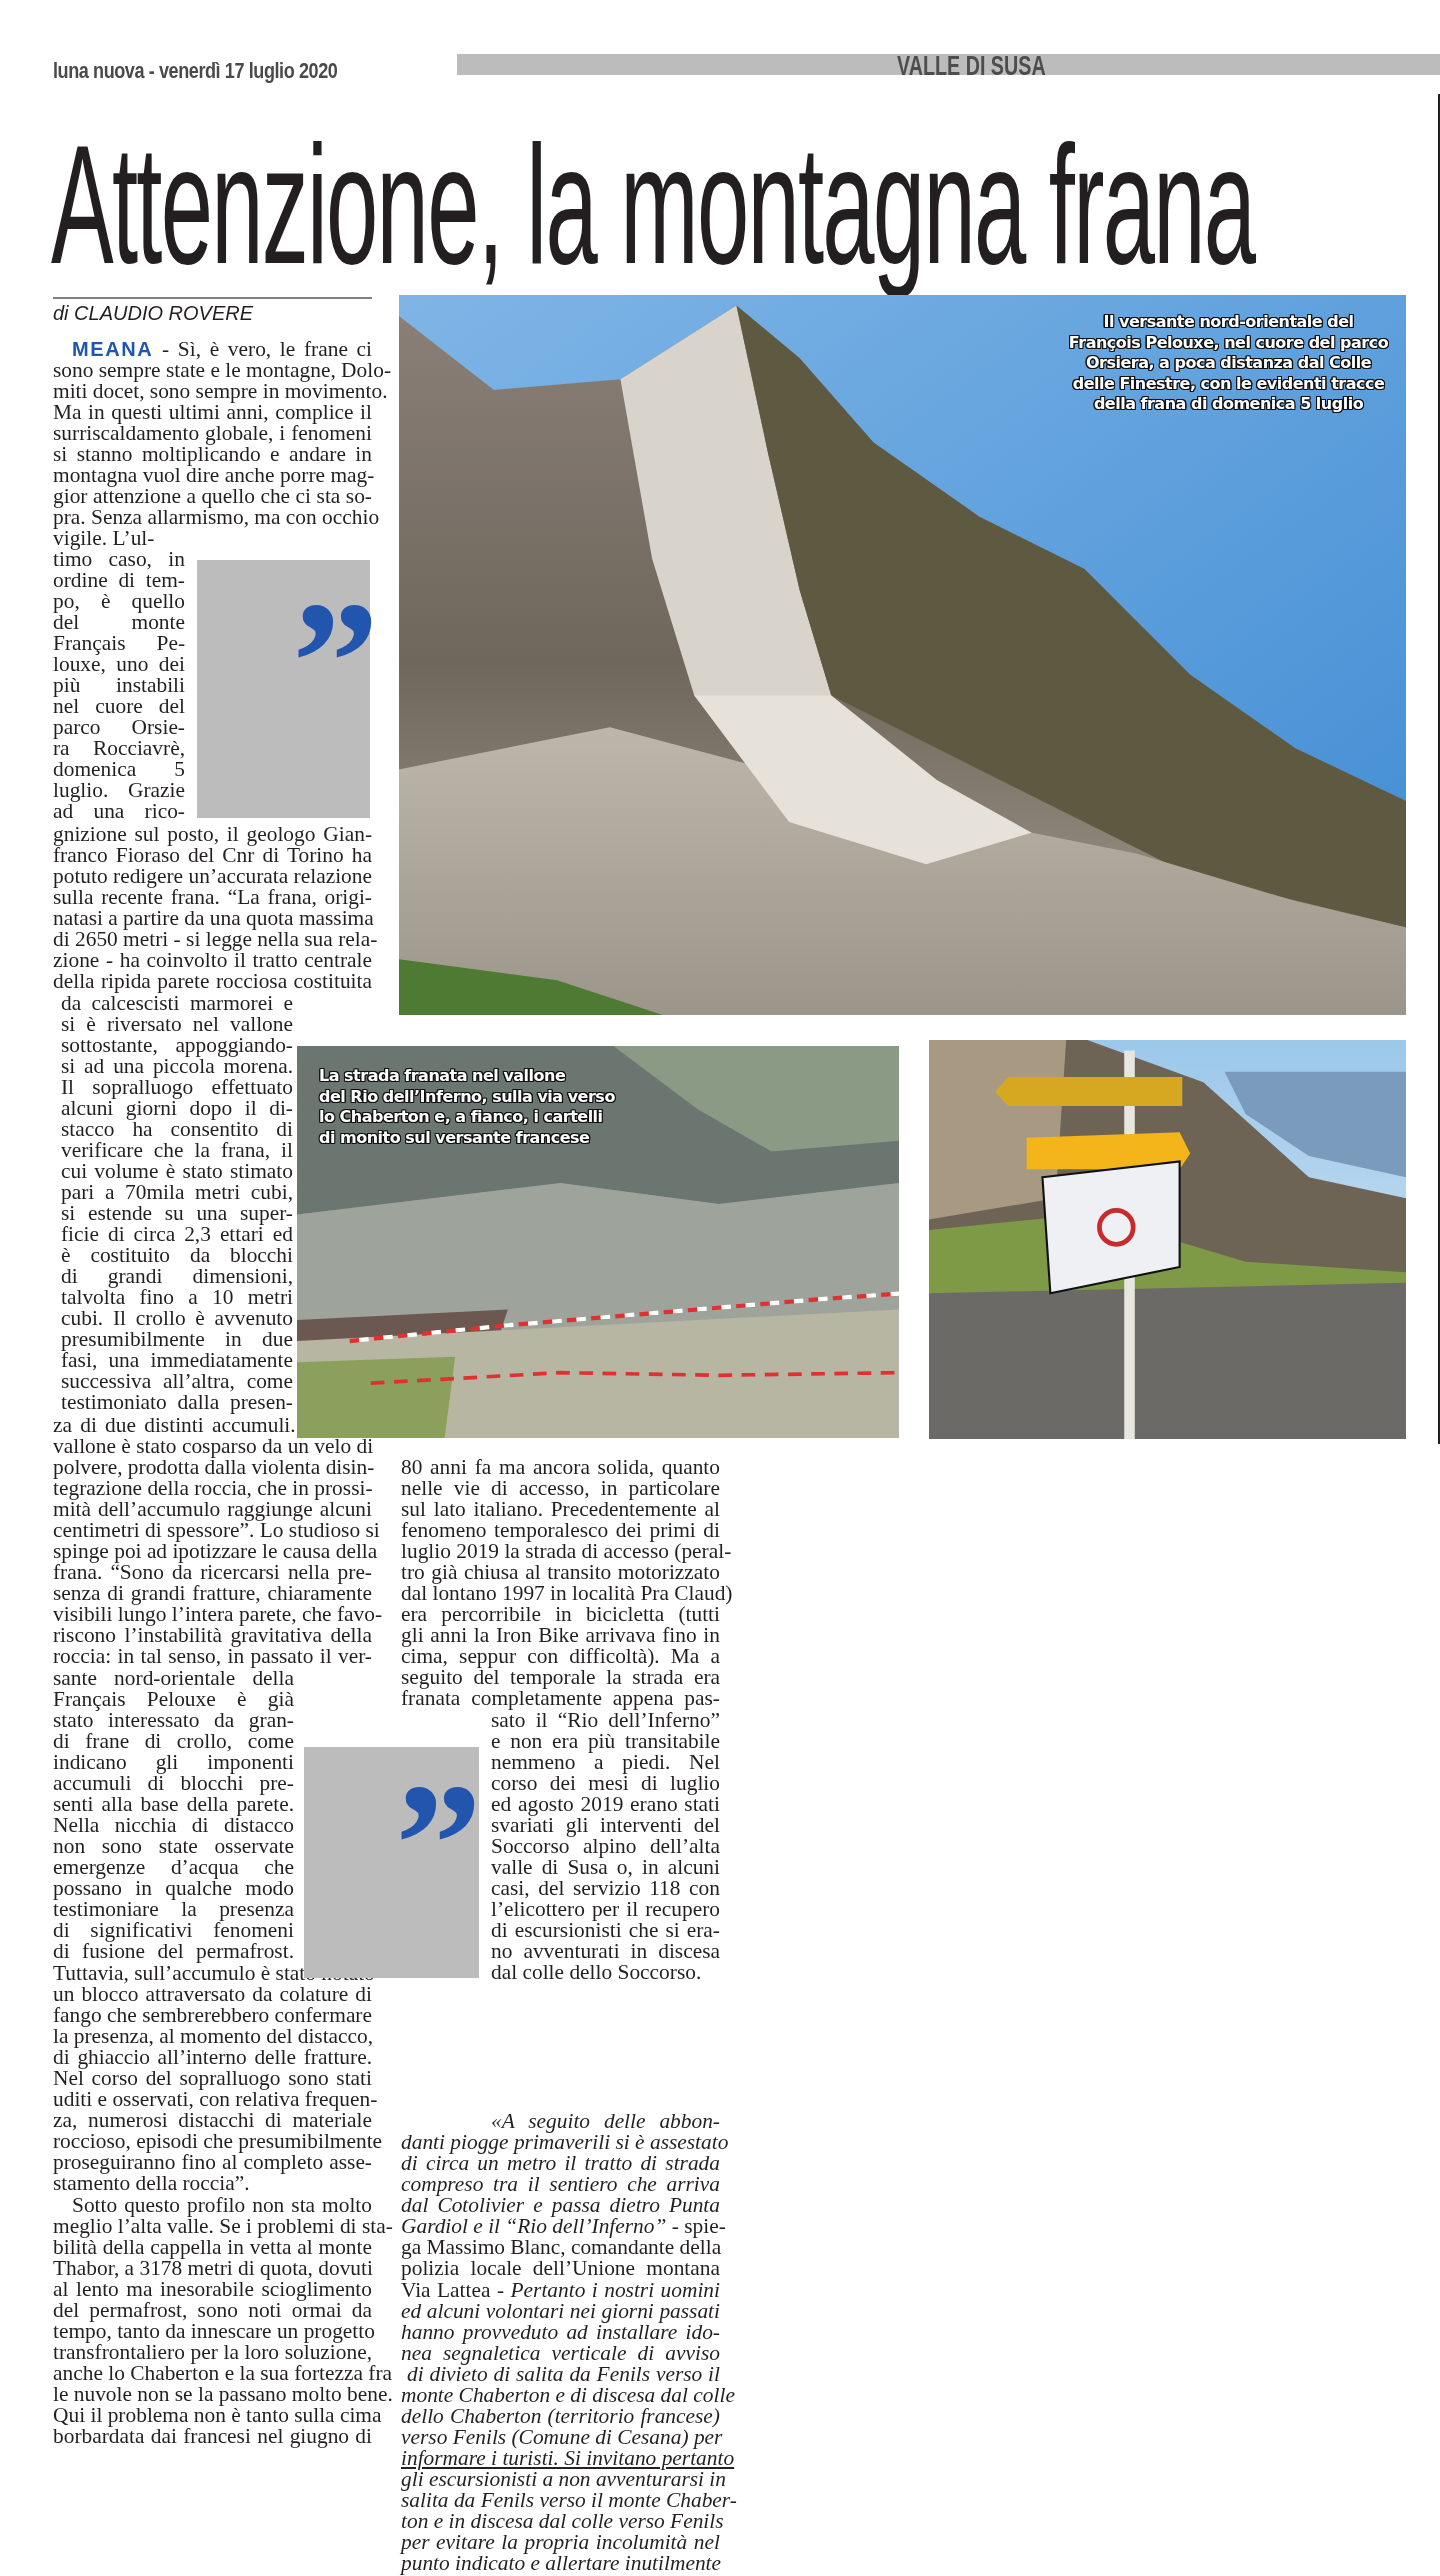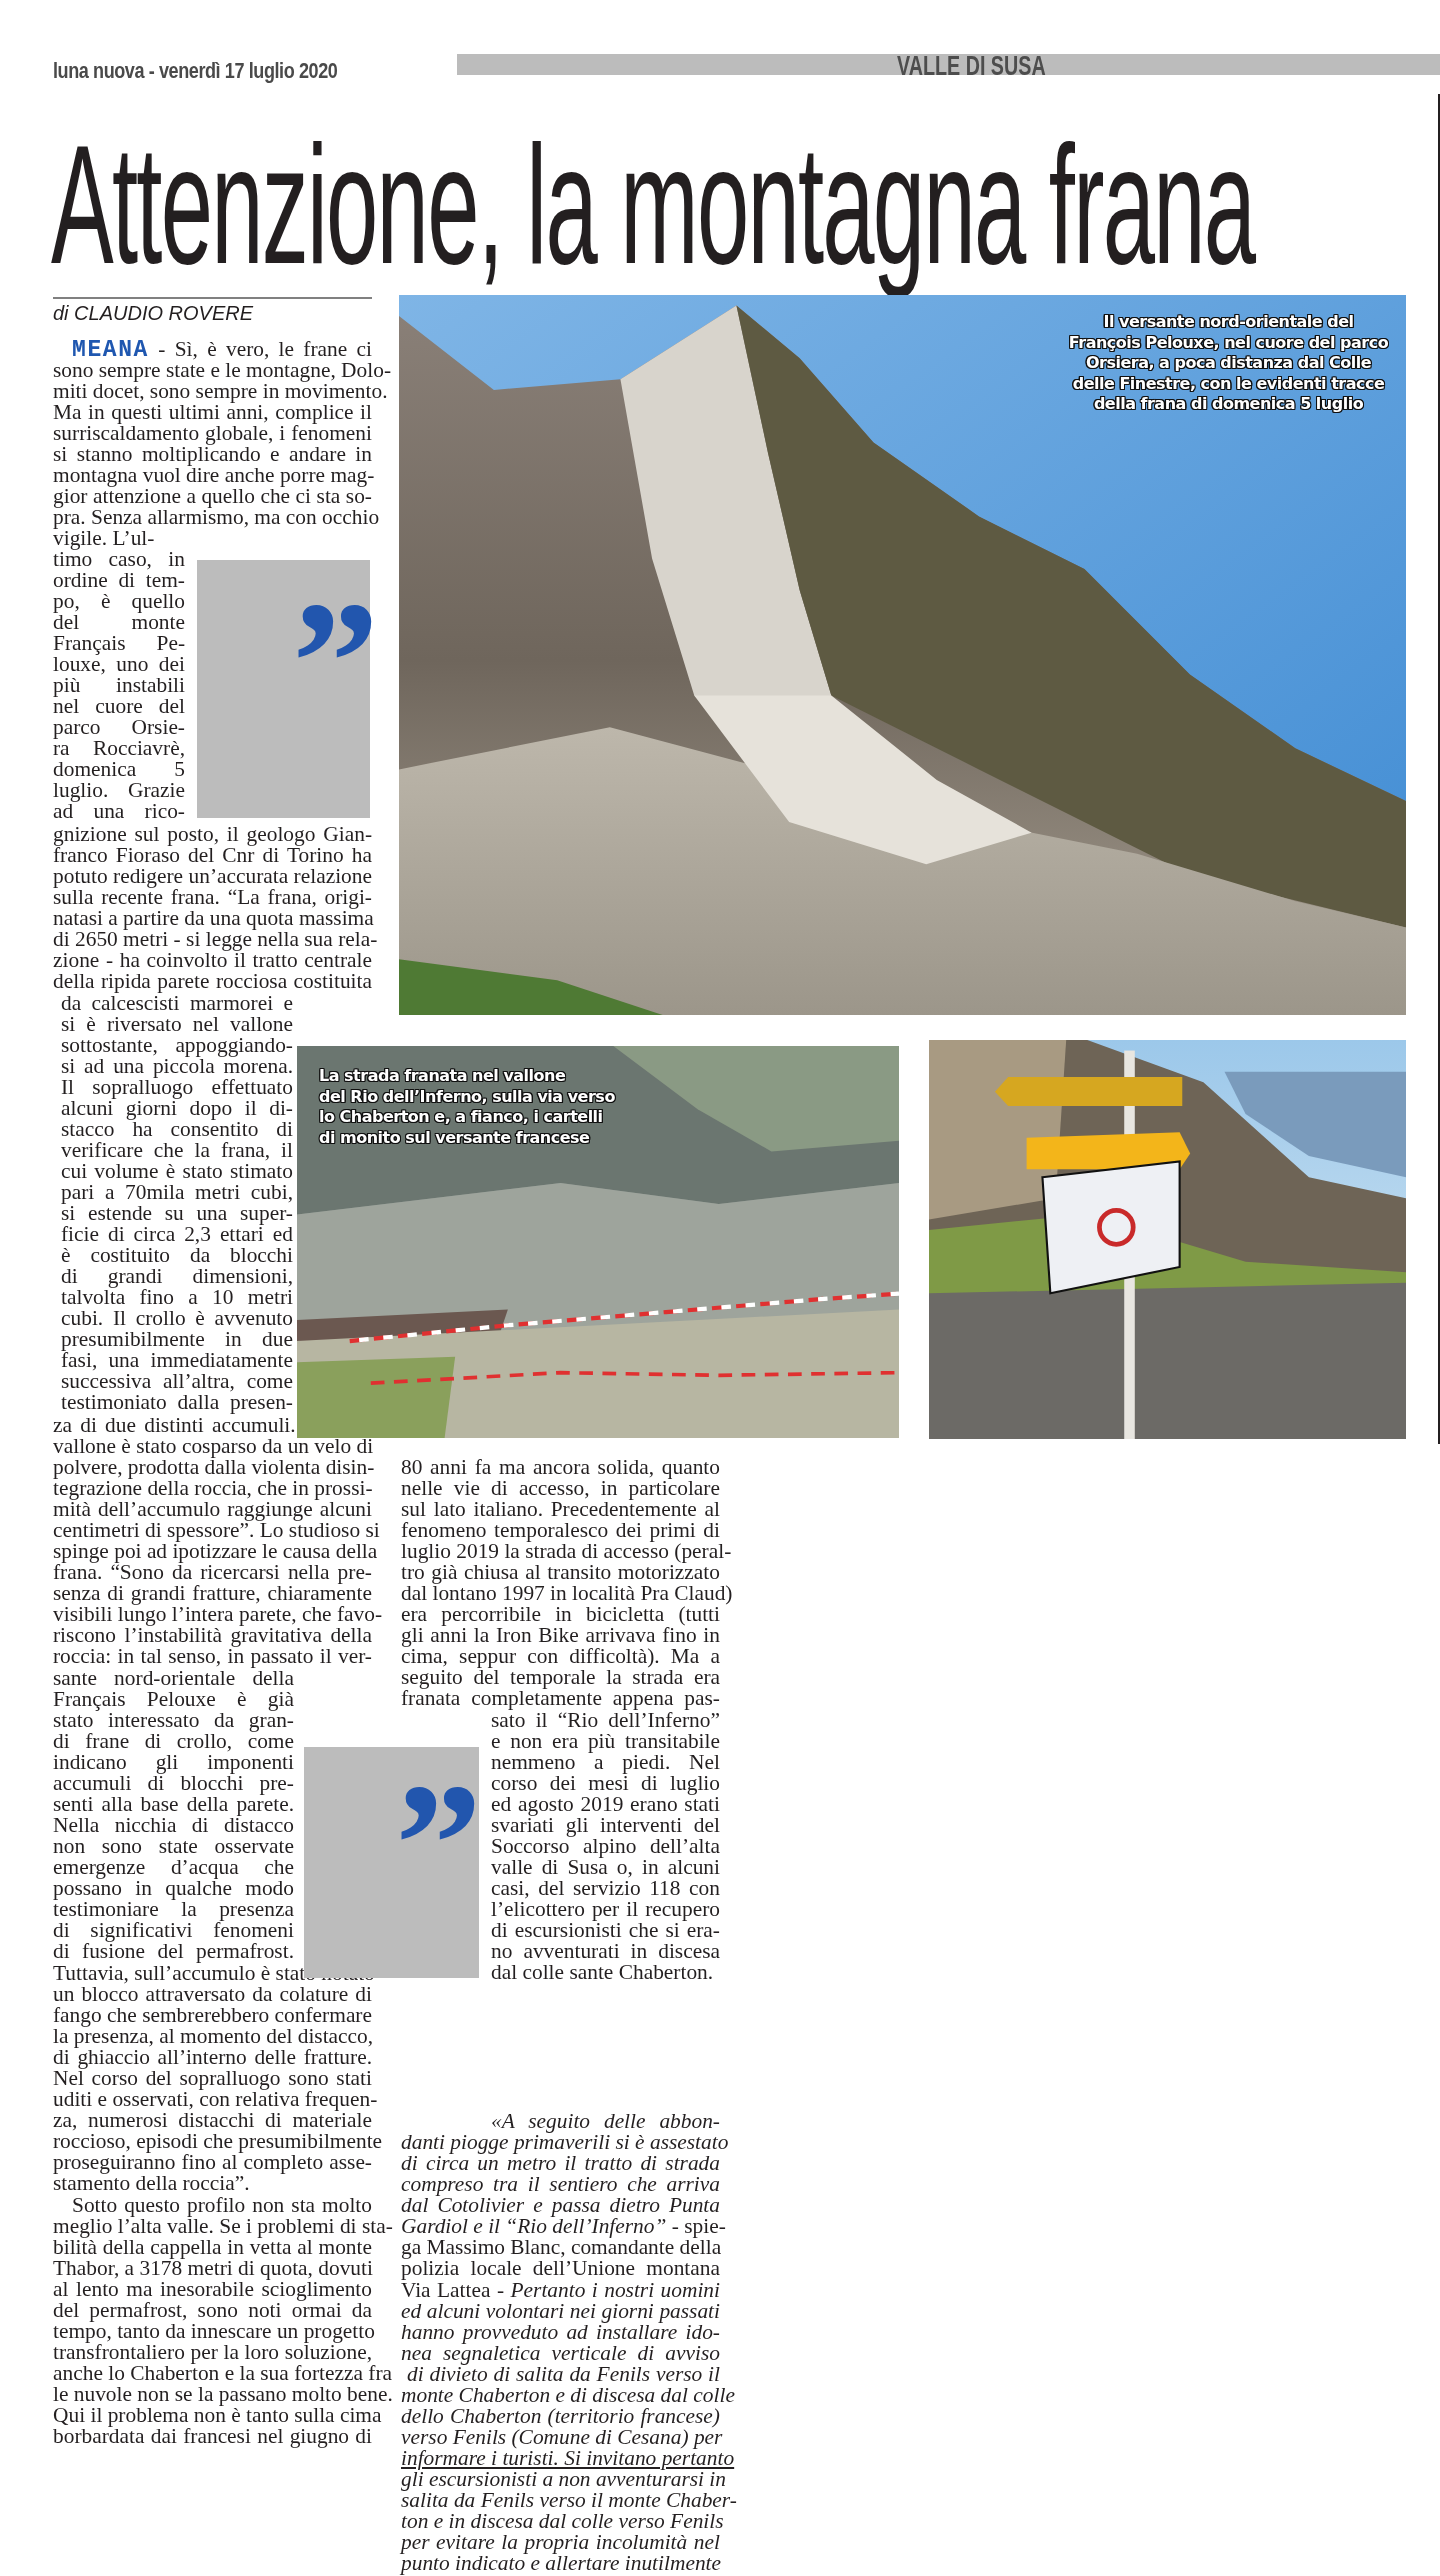--- a/index.html
+++ b/index.html
@@ -44,22 +44,22 @@
   
   .txt {
     position: absolute; font-size: 21.4px; line-height: 21px;
     text-align: justify; text-align-last: justify; white-space: nowrap;
   }
   .txt .ln { display: block; height: 21px; overflow: visible; text-align-last: justify; text-align: justify; }
   .txt .ln.last { text-align-last: left; }
   .txt .ln.ind { padding-left: 19px; }
   .it { font-style: italic; }
   .kicker {
-    font-family: Liberation Mono, monospace; font-weight: bold;
-    color: #1f57b0; font-size: 23px; letter-spacing: 1.6px;
+    font-family: Liberation Sans, sans-serif; font-weight: bold;
+    color: #1f57b0; font-size: 20px; letter-spacing: 1.6px;
   }
 
   
   .pq {
     position: absolute; background: #bcbcbc;
   }
   .pq .qmark {
     position: absolute; font-family: "Liberation Serif", serif; font-weight: bold;
     color: #2256ae; font-size: 174px; line-height: 174px;
   }
@@ -232,21 +232,21 @@
       <span class="ln">nemmeno a piedi. Nel</span>
       <span class="ln">corso dei mesi di luglio</span>
       <span class="ln">ed agosto 2019 erano stati</span>
       <span class="ln">svariati gli interventi del</span>
       <span class="ln">Soccorso alpino dell’alta</span>
       <span class="ln">valle di Susa o, in alcuni</span>
       <span class="ln">casi, del servizio 118 con</span>
       <span class="ln">l’elicottero per il recupero</span>
       <span class="ln">di escursionisti che si era-</span>
       <span class="ln">no avventurati in discesa</span>
-      <span class="ln last">dal colle sante Chaberton.</span>
+      <span class="ln last">dal colle dello Soccorso.</span>
     </div>
     <div class="txt it" style="left: 491px; top: 2111px; width: 229px;">
       <span class="ln" style="font-style: italic;">«A seguito delle abbon-</span>
     </div>
     <div class="txt it" style="left: 401px; top: 2132px; width: 319px;">
       <span class="ln" style="font-style: italic;">danti piogge primaverili si è assestato</span>
       <span class="ln" style="font-style: italic;">di circa un metro il tratto di strada</span>
       <span class="ln" style="font-style: italic;">compreso tra il sentiero che arriva</span>
       <span class="ln" style="font-style: italic;">dal Cotolivier e passa dietro Punta</span>
     </div>

